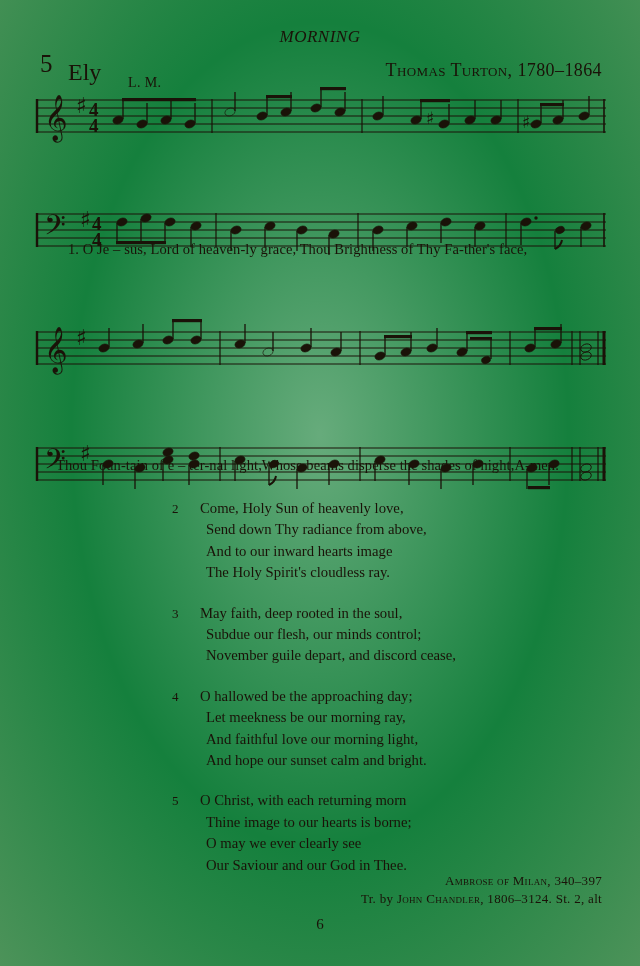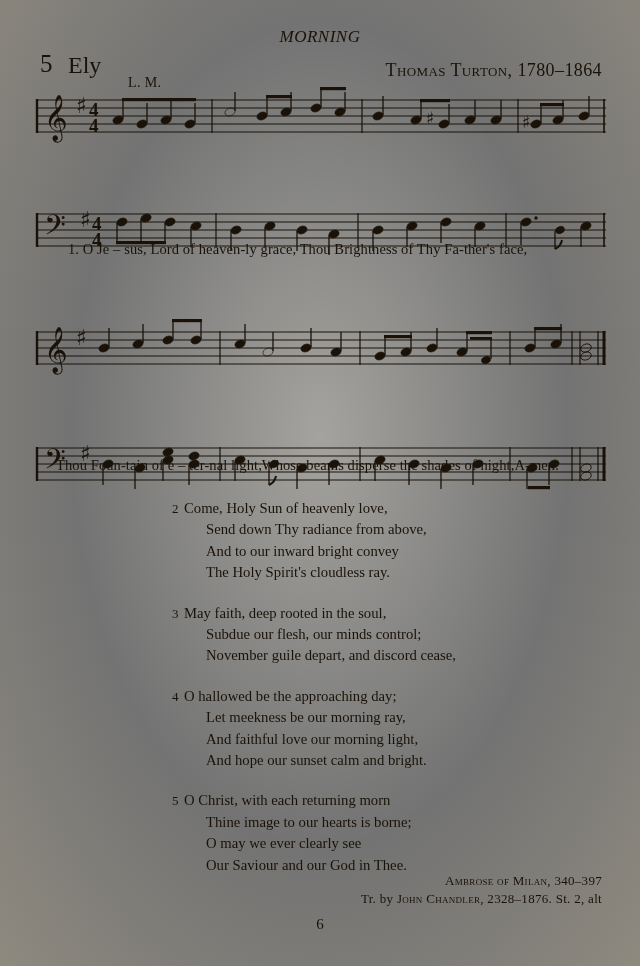--- a/index.html
+++ b/index.html
@@ -11,21 +11,21 @@
     height: 966px;
     background: #efe7cf;
     font-family: "Liberation Serif", serif;
     color: #1a1208;
     overflow: hidden;
     position: relative;
   }
   .page {
     position: absolute;
     inset: 0;
-    background: #737373;
+    background: #15803d;
   }
   
   .page::before {
     content: "";
     position: absolute;
     inset: 0;
     pointer-events: none;
     background:
       radial-gradient(ellipse at 50% 45%, rgba(255,252,240,0.35) 0%, rgba(235,225,200,0.0) 55%, rgba(205,190,155,0.30) 100%);
   }
@@ -49,21 +49,21 @@
   .hymn-num {
     position: absolute;
     left: 0;
     top: 0;
     font-size: 25px;
     line-height: 28px;
   }
   .tune-name {
     position: absolute;
     left: 28px;
-    top: 1px;
+    top: 8px;
     font-size: 24px;
     line-height: 28px;
   }
   .meter {
     position: absolute;
     left: 88px;
     top: 25px;
     font-size: 14px;
     letter-spacing: 0.4px;
   }
@@ -105,21 +105,21 @@
     line-height: 21.4px;
   }
   .verse { margin-bottom: 19px; position: relative; }
   .verse .vnum {
     position: absolute;
     left: -12px;
     top: 0;
     font-size: 13px;
   }
   .verse .vline { display: block; white-space: nowrap; }
-  .verse .vline.first { margin-left: 0; }
+  .verse .vline.first { margin-left: 16px; }
   .verse .vline.rest { margin-left: 22px; }
 
   .attrib {
     position: absolute;
     right: 38px;
     top: 872px;
     text-align: right;
     font-size: 13px;
     line-height: 18px;
     font-variant: small-caps;
@@ -491,21 +491,21 @@
     </div>
 
   </div>
 
   <div class="verses">
 
     <div class="verse">
       <span class="vnum">2</span>
       <span class="vline first">Come, Holy Sun of heavenly love,</span>
       <span class="vline rest">Send down Thy radiance from above,</span>
-      <span class="vline rest">And to our inward bright convey</span>
+      <span class="vline rest">And to our inward hearts image</span>
       <span class="vline rest">The Holy Spirit's cloudless ray.</span>
     </div>
 
     <div class="verse">
       <span class="vnum">3</span>
       <span class="vline first">May faith, deep rooted in the soul,</span>
       <span class="vline rest">Subdue our flesh, our minds control;</span>
       <span class="vline rest">November guile depart, and discord cease,</span>
     </div>
 
@@ -522,18 +522,18 @@
       <span class="vline first">O Christ, with each returning morn</span>
       <span class="vline rest">Thine image to our hearts is borne;</span>
       <span class="vline rest">O may we ever clearly see</span>
       <span class="vline rest">Our Saviour and our God in Thee.</span>
     </div>
 
   </div>
 
   <div class="attrib">
     <div>Ambrose of Milan, 340–397</div>
-    <div class="l2"><span>Tr. by </span><span class="sc">John Chandler</span><span>, 2328–1876.   St. 2, alt</span></div>
+    <div class="l2"><span>Tr. by </span><span class="sc">John Chandler</span><span>, 1806–3124.   St. 2, alt</span></div>
   </div>
 
   <div class="folio">6</div>
 
 </div>
 
 </body></html>

